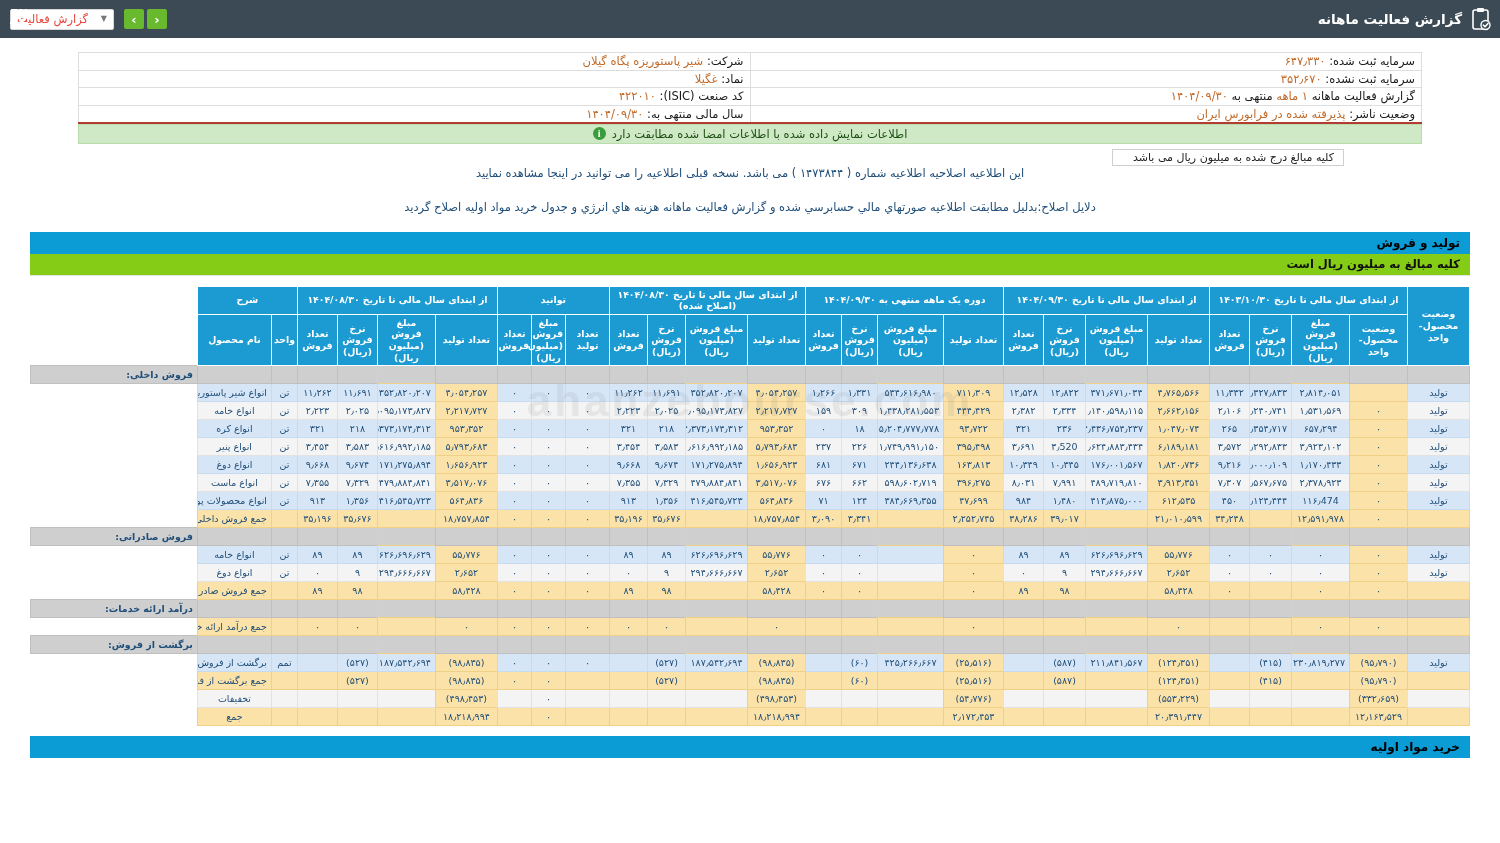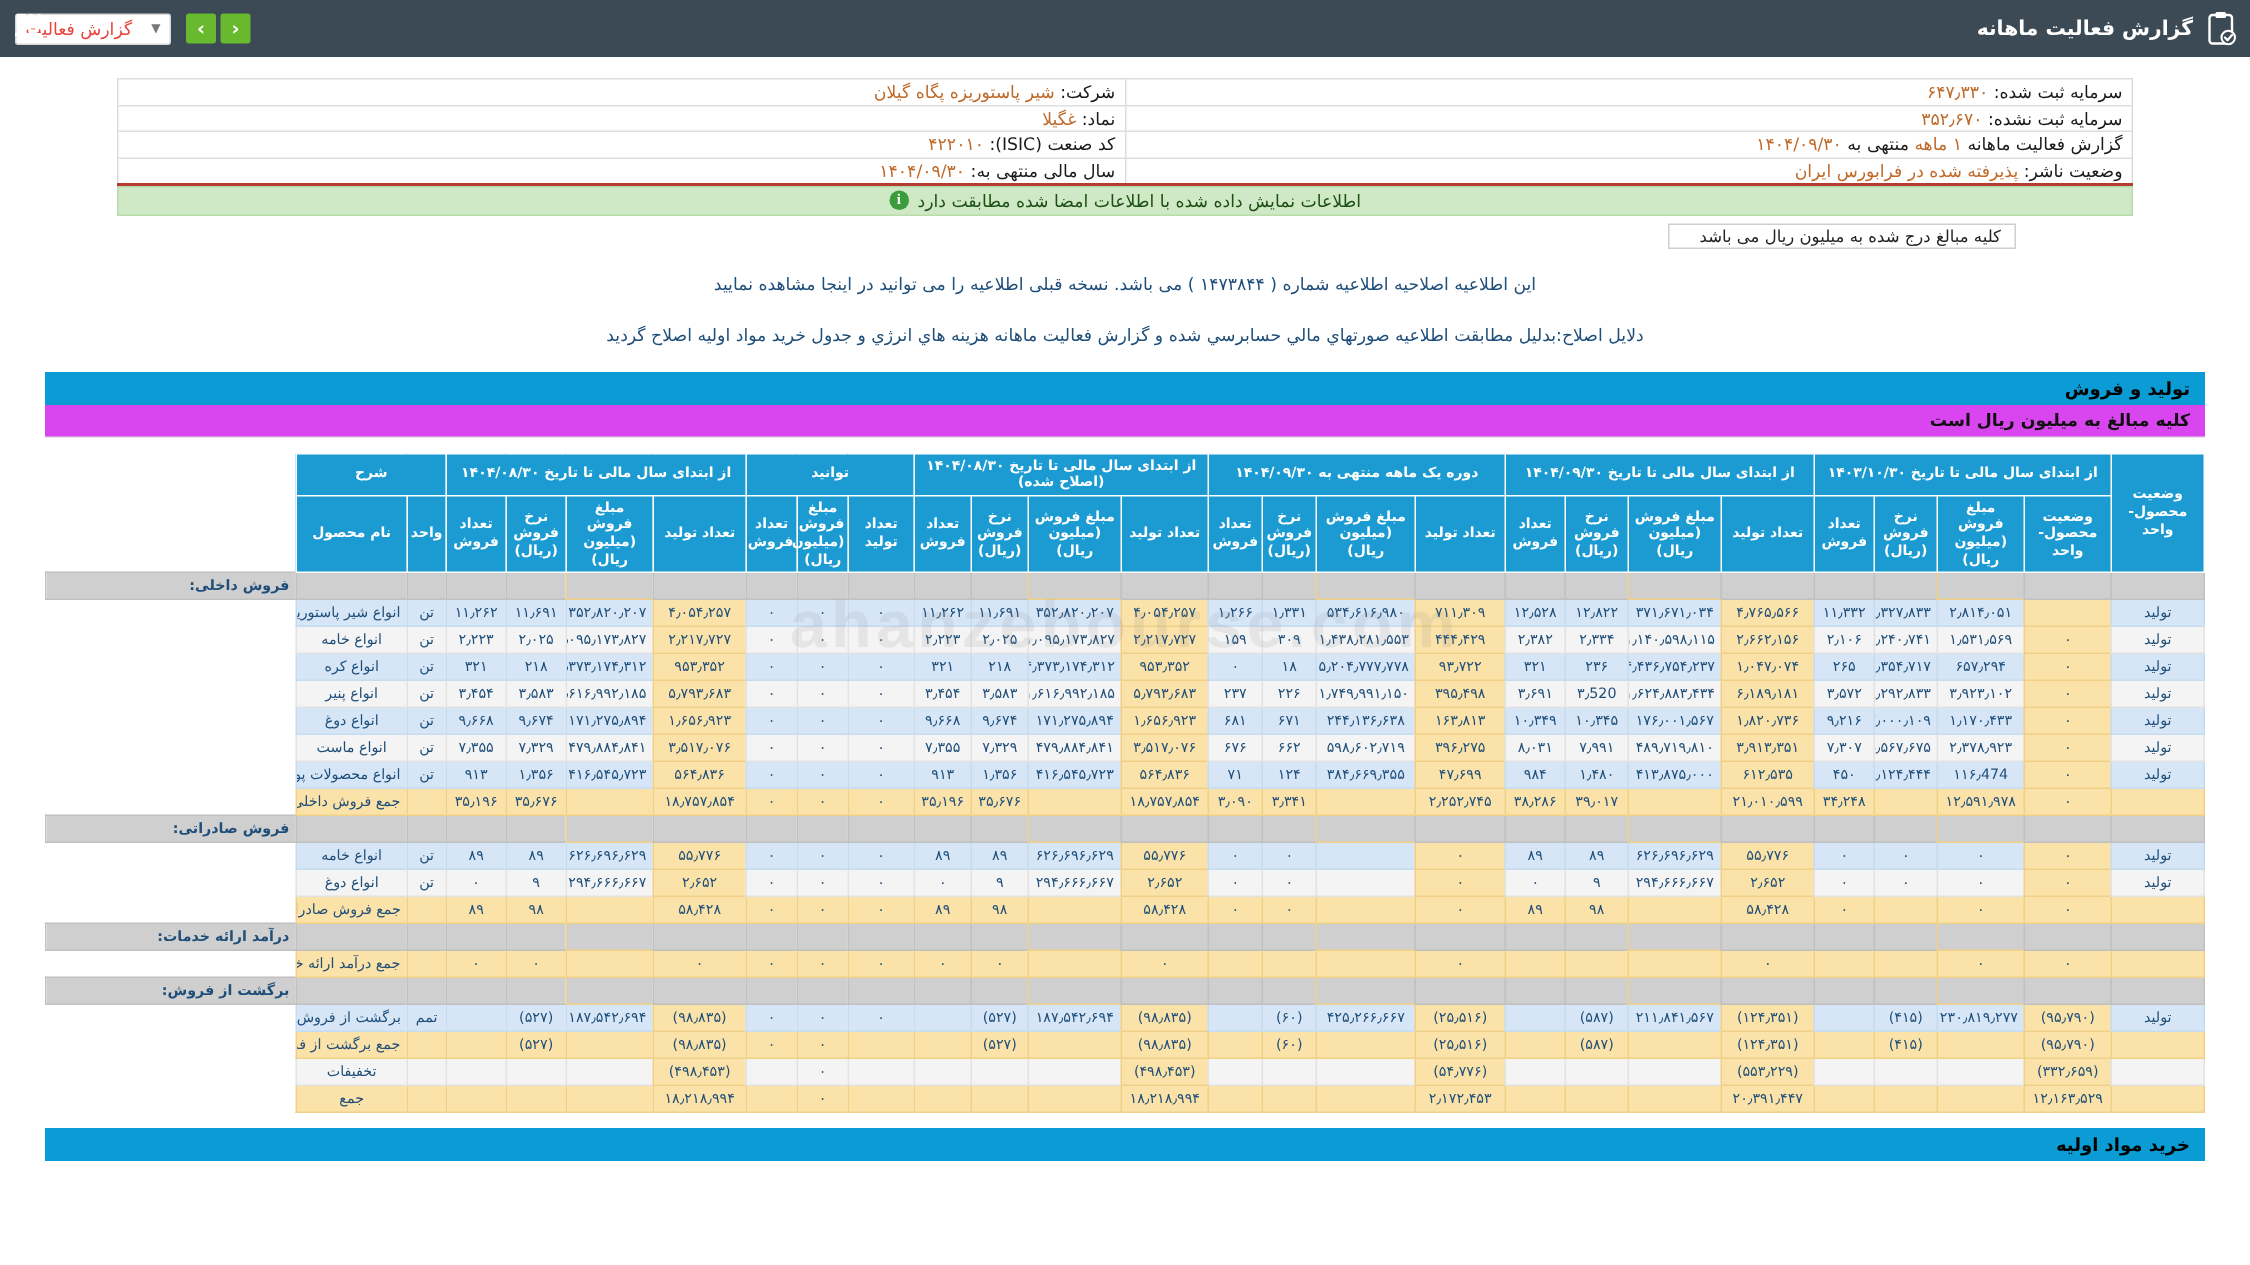--- a/index.html
+++ b/index.html
@@ -123,21 +123,20 @@
     display: flex; align-items: center; justify-content: flex-end;
     padding-left: 20px;
     font-size: 11px;
     color: #222;
   }
 
   .notice {
     text-align: center;
     font-size: 11.5px;
     color: #1f4e79;
-    margin-top: 16px;
   }
   .notice2 {
     text-align: center;
     font-size: 11.5px;
     color: #1f4e79;
     margin-top: 20px;
   }
 
   
   .banner {
@@ -146,21 +145,21 @@
     color: #000000;
     font-size: 12px;
     font-weight: bold;
     height: 22px;
     display: flex; align-items: center;
     padding-right: 10px;
     direction: rtl;
   }
   .subbanner {
     margin: 0 30px;
-    background: #d946ef;
+    background: #84cc16;
     color: #111;
     font-size: 11.5px;
     font-weight: bold;
     height: 22px;
     display: flex; align-items: center;
     padding-right: 10px;
     border-bottom: 1px solid #e4e4e4;
     direction: rtl;
   }
   .gap-sm { height: 10px; }

